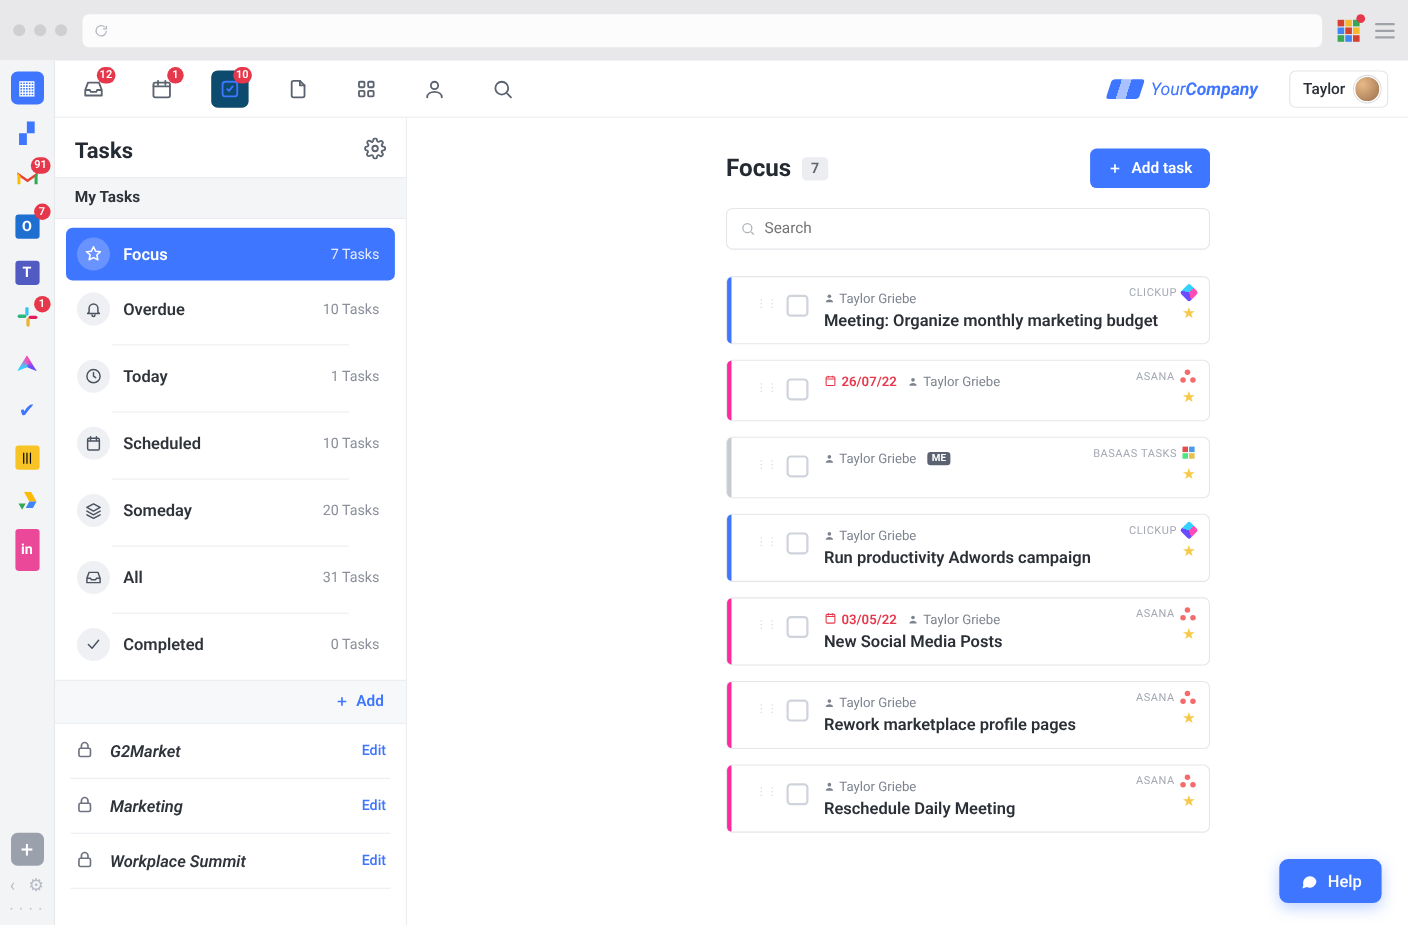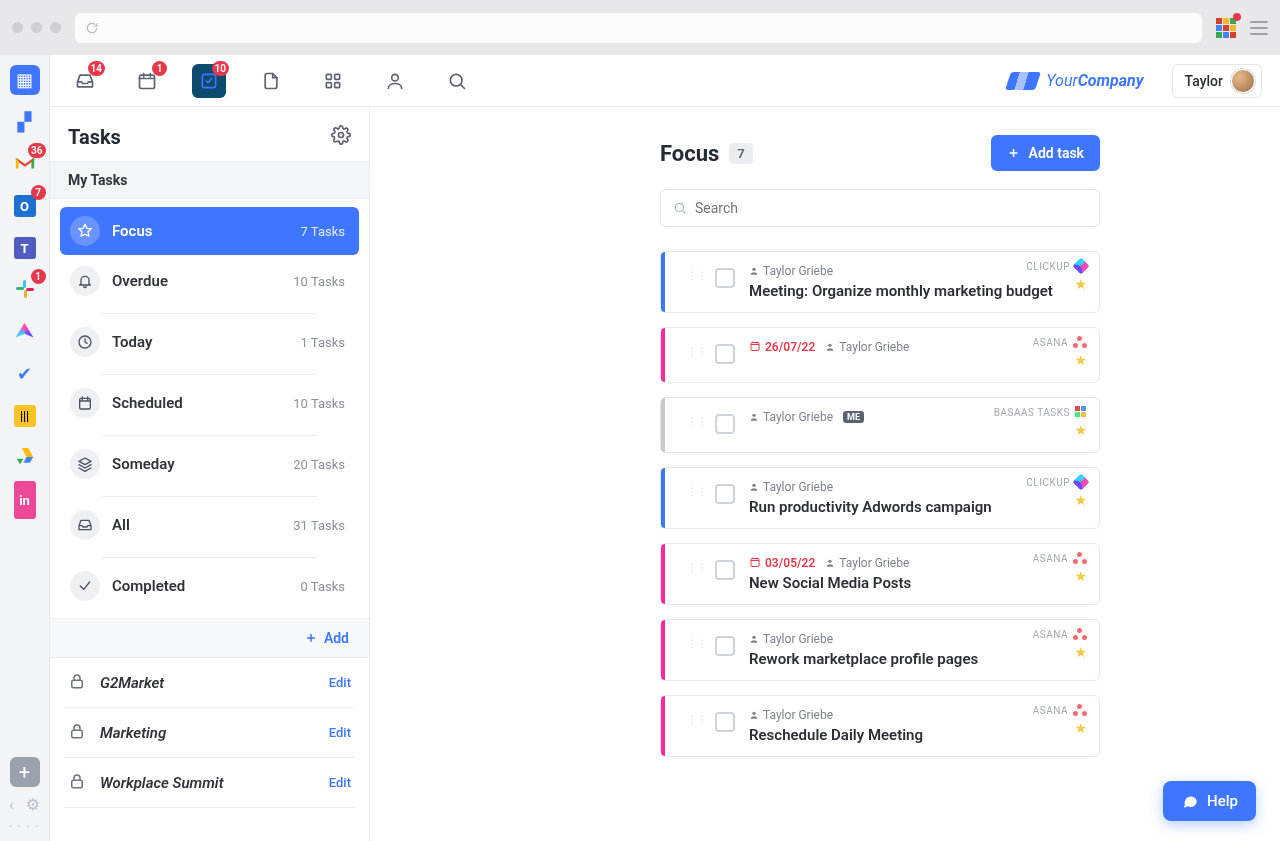--- a/index.html
+++ b/index.html
@@ -172,21 +172,21 @@
       </div>
     <div class="rail-item">
       <span class="glyph">
         <svg width="22" height="18" viewBox="0 0 24 18">
             <path fill="#e94335" d="M2 3l10 7L22 3v3l-10 7L2 6z"></path>
             <path fill="#fcbc05" d="M2 3v12h3V7z"></path>
             <path fill="#34a853" d="M22 3v12h-3V7z"></path>
             <path fill="#4285f4" d="M5 15h14v2H5z" opacity="0"></path>
           </svg>
       </span>
-      <span class="rail-badge">36</span>
+      <span class="rail-badge">91</span>
     </div>
     <div class="rail-item">
       <span class="glyph" style="background:#1f6fd0;color:#fff;width:22px;height:22px;border-radius:3px;display:flex;align-items:center;justify-content:center;font-size:13px;font-weight:700;">O</span>
       <span class="rail-badge">7</span>
     </div>
     <div class="rail-item">
         <span class="glyph" style="background:#525bc2;color:#fff;width:22px;height:22px;border-radius:3px;display:flex;align-items:center;justify-content:center;font-size:13px;font-weight:700;">T</span>
       </div>
     <div class="rail-item">
       <span class="glyph">
@@ -231,21 +231,21 @@
     </div>
   </div>
 
   <div class="main-col">
 
     <div class="topbar">
       <div class="tb-icon">
         <svg viewBox="0 0 24 24">
             <path d="M3 13l3-8h12l3 8v6H3zM3 13h5l1 2h6l1-2h5"></path>
           </svg>
-        <span class="tb-badge">14</span>
+        <span class="tb-badge">12</span>
       </div>
       <div class="tb-icon">
         <svg viewBox="0 0 24 24">
             <rect x="3" y="5" width="18" height="16" rx="2"></rect>
             <path d="M3 9h18M8 3v4M16 3v4"></path>
           </svg>
         <span class="tb-badge">1</span>
       </div>
       <div class="tb-icon active">
         <svg viewBox="0 0 24 24">

